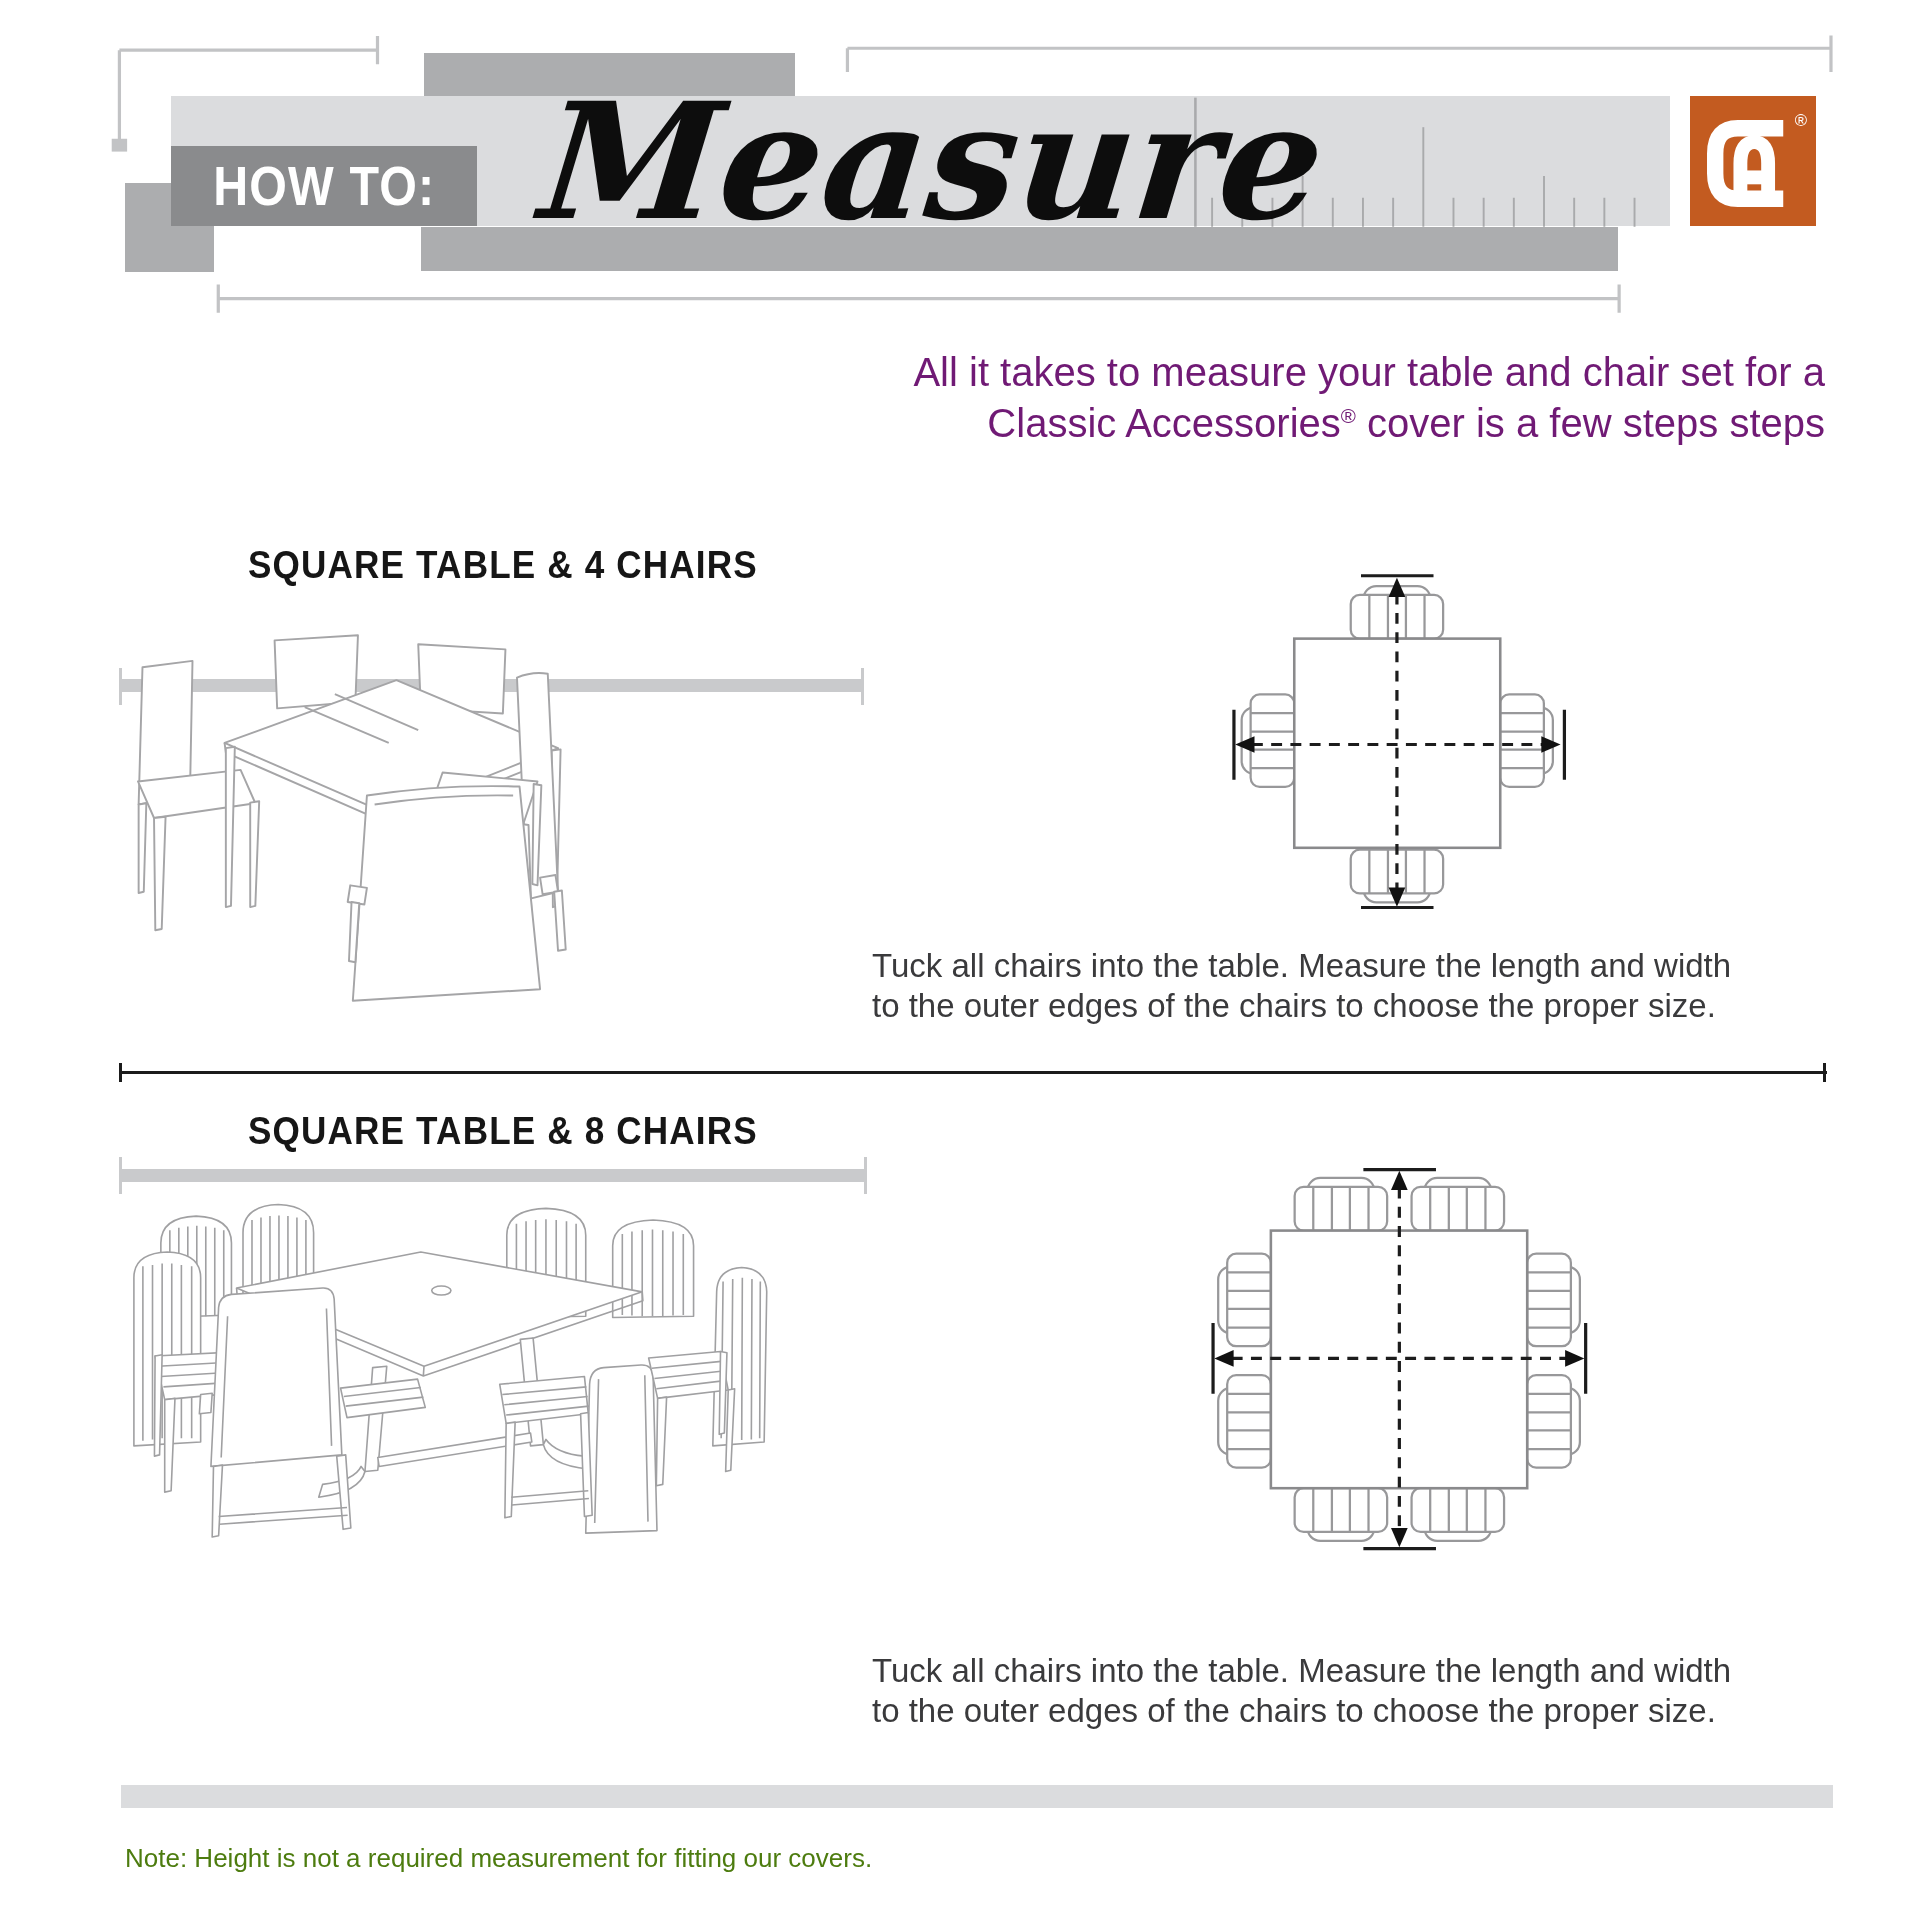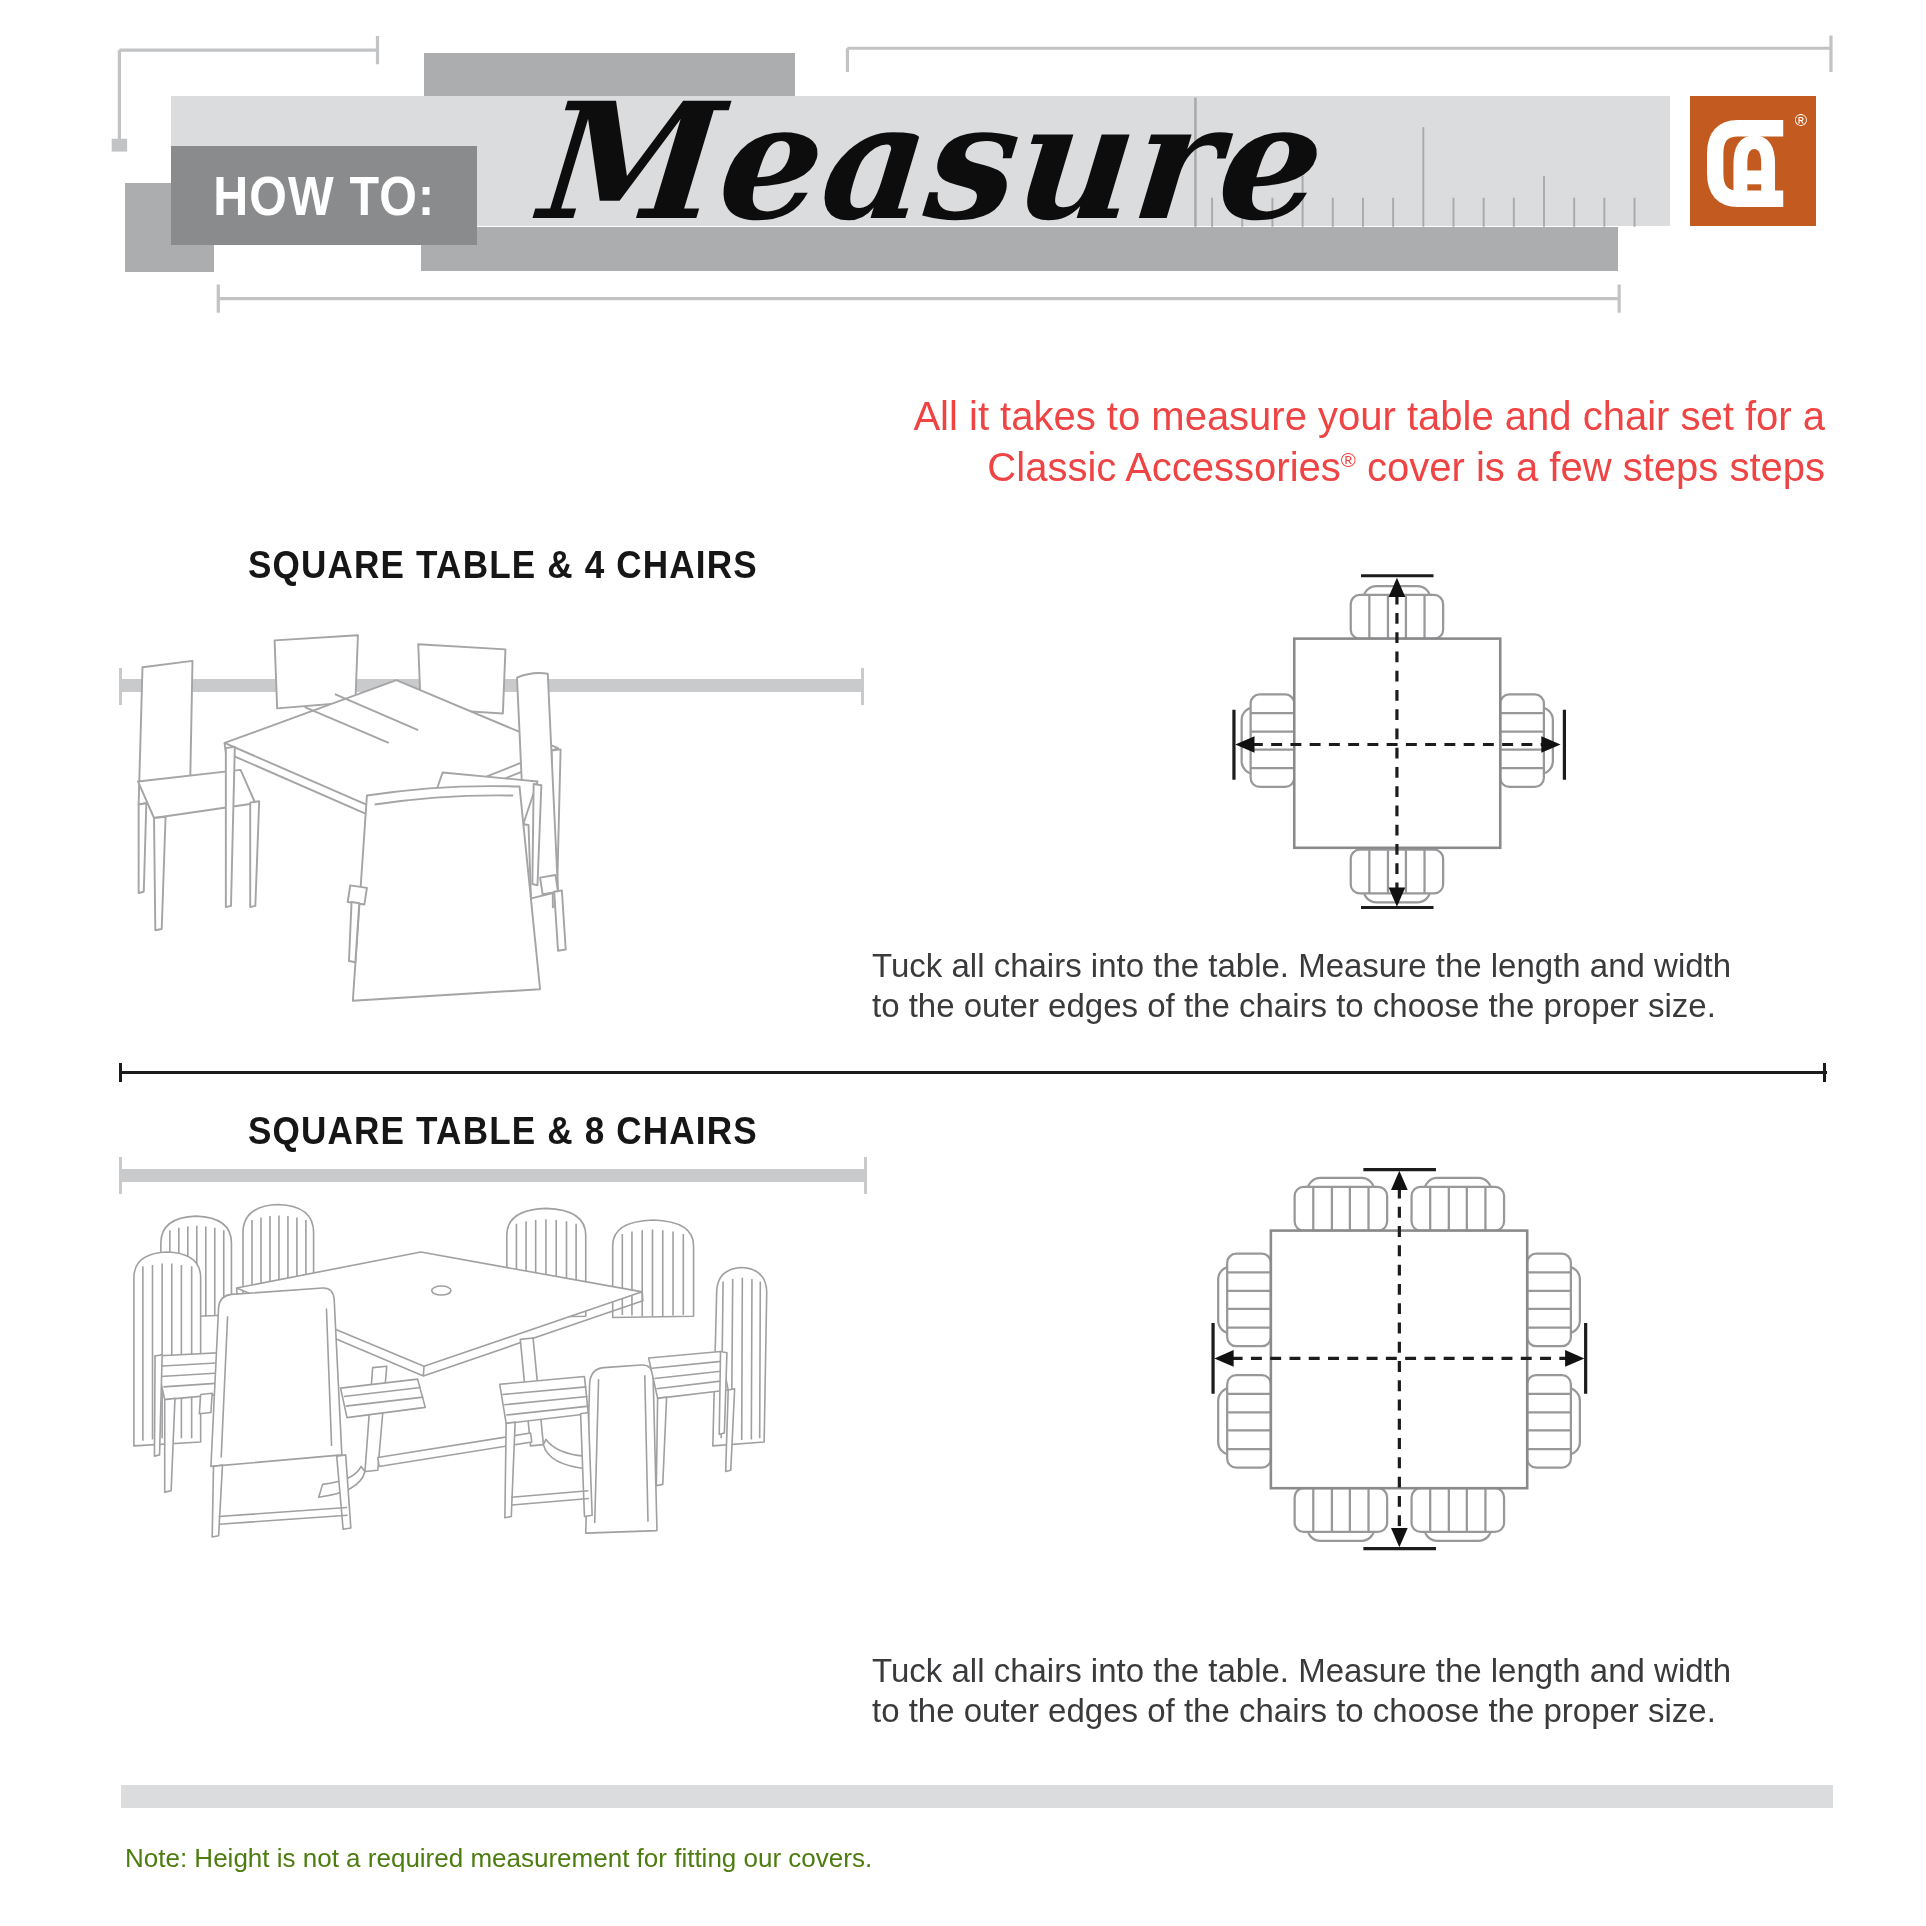--- a/index.html
+++ b/index.html
@@ -4,32 +4,32 @@
 <style>
   html,body{margin:0;padding:0;background:#fff;}
   .page{position:relative;width:1926px;height:1926px;background:#ffffff;
         font-family:"Liberation Sans",sans-serif;overflow:hidden;}
 
   
   .rect-top-mid{position:absolute;left:424px;top:53px;width:371px;height:44px;background:#ACADAF;}
   .band-light{position:absolute;left:171px;top:96px;width:1499px;height:130px;background:#DBDCDE;}
   .rect-left-small{position:absolute;left:125px;top:183px;width:89px;height:89px;background:#ACADAF;}
   .band-mid-bottom{position:absolute;left:421px;top:227px;width:1197px;height:44px;background:#ACADAF;}
-  .kicker-box{position:absolute;left:171px;top:146px;width:306px;height:99px;background:#8A8B8D;
+  .kicker-box{position:absolute;left:171px;top:146px;width:306px;height:80px;background:#8A8B8D;
               display:flex;align-items:center;justify-content:center;}
   .kicker-box span{color:#ffffff;font-weight:bold;font-size:55px;letter-spacing:1.3px;
                    transform:scaleX(0.88);white-space:nowrap;}
   .measure-title{position:absolute;left:543px;top:81px;font-family:"DejaVu Serif",serif;
                  font-style:italic;font-weight:bold;font-size:161px;line-height:161px;
                  color:#0d0d0d;transform:skewX(-6deg);white-space:nowrap;}
   #header-deco{position:absolute;left:0;top:0;}
   .logo{position:absolute;left:1690px;top:96px;width:126px;height:130px;background:#C35B20;}
   .logo-reg{position:absolute;top:16.7px;right:9px;color:#fff;font-size:16.7px;line-height:16.7px;}
   .intro{position:absolute;right:101px;top:347px;text-align:right;font-size:40px;line-height:51px;
-         color:#ef4444;margin-top:44px;}
+         color:#701a75;}
   .intro sup{font-size:20.5px;vertical-align:super;line-height:0;}
 
   
   .section-title{position:absolute;left:248px;font-size:39px;font-weight:bold;color:#161616;
                  letter-spacing:1.3px;transform:scaleX(0.9);transform-origin:left top;white-space:nowrap;}
   #title-1{top:543px;}
   #title-2{top:1109px;}
   .hline{position:absolute;background:#C9CACC;height:13px;}
   .htick{position:absolute;background:#C9CACC;width:3.2px;height:37px;}
   .caption{position:absolute;left:872px;font-size:33px;line-height:40px;color:#3A3A3C;}

